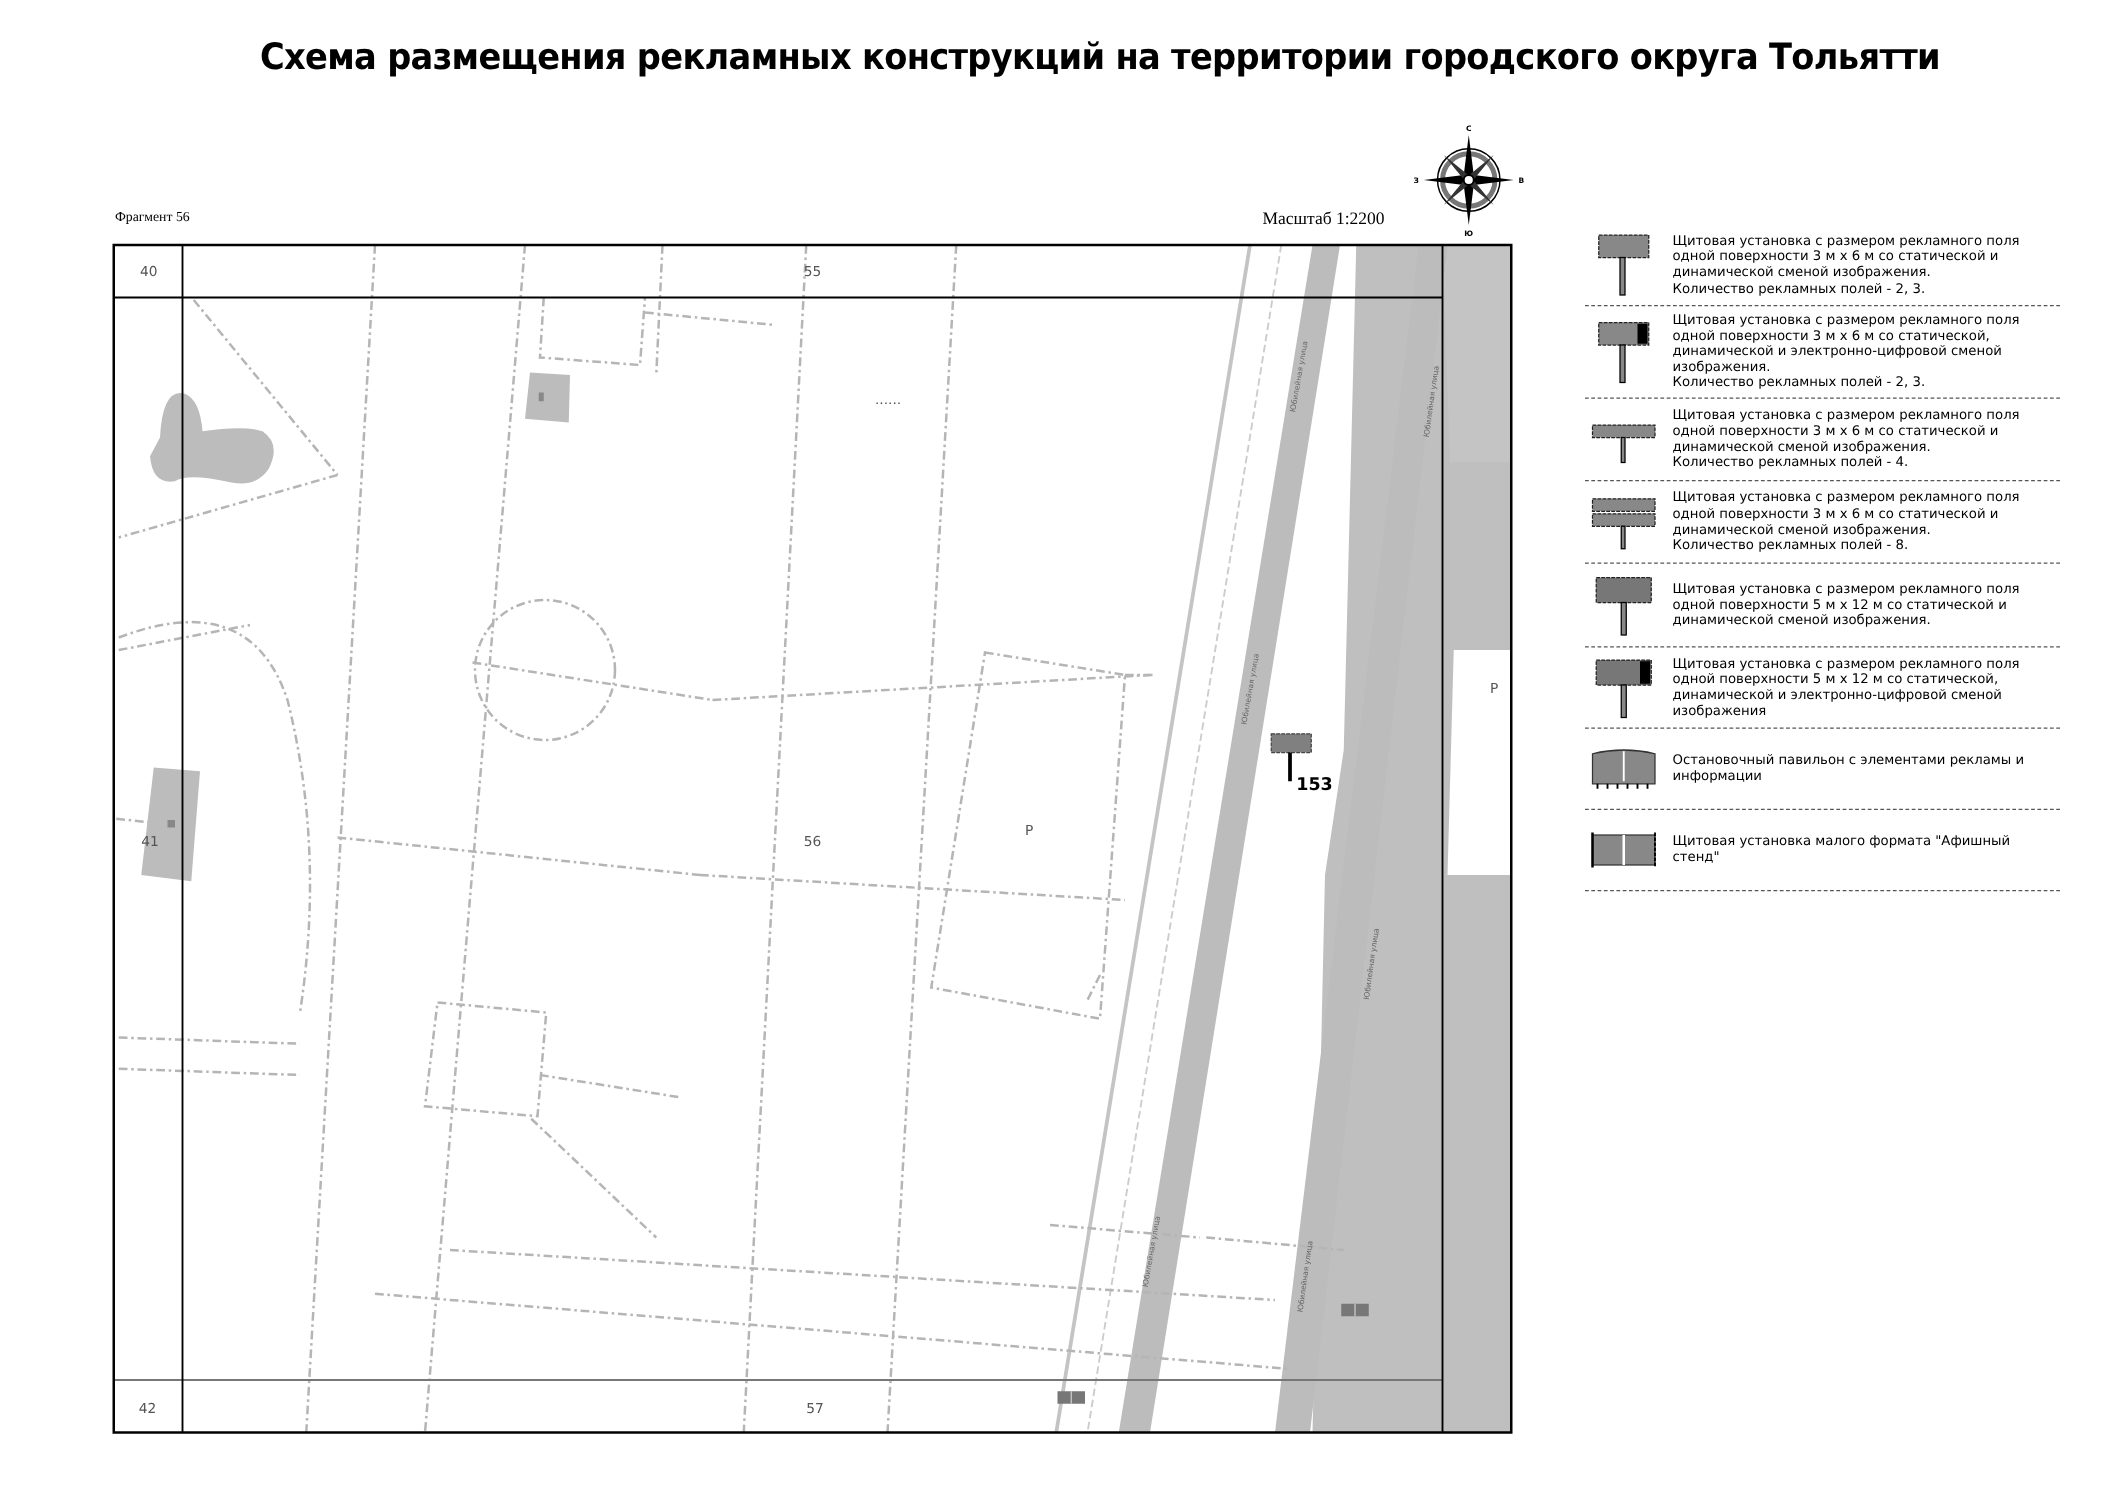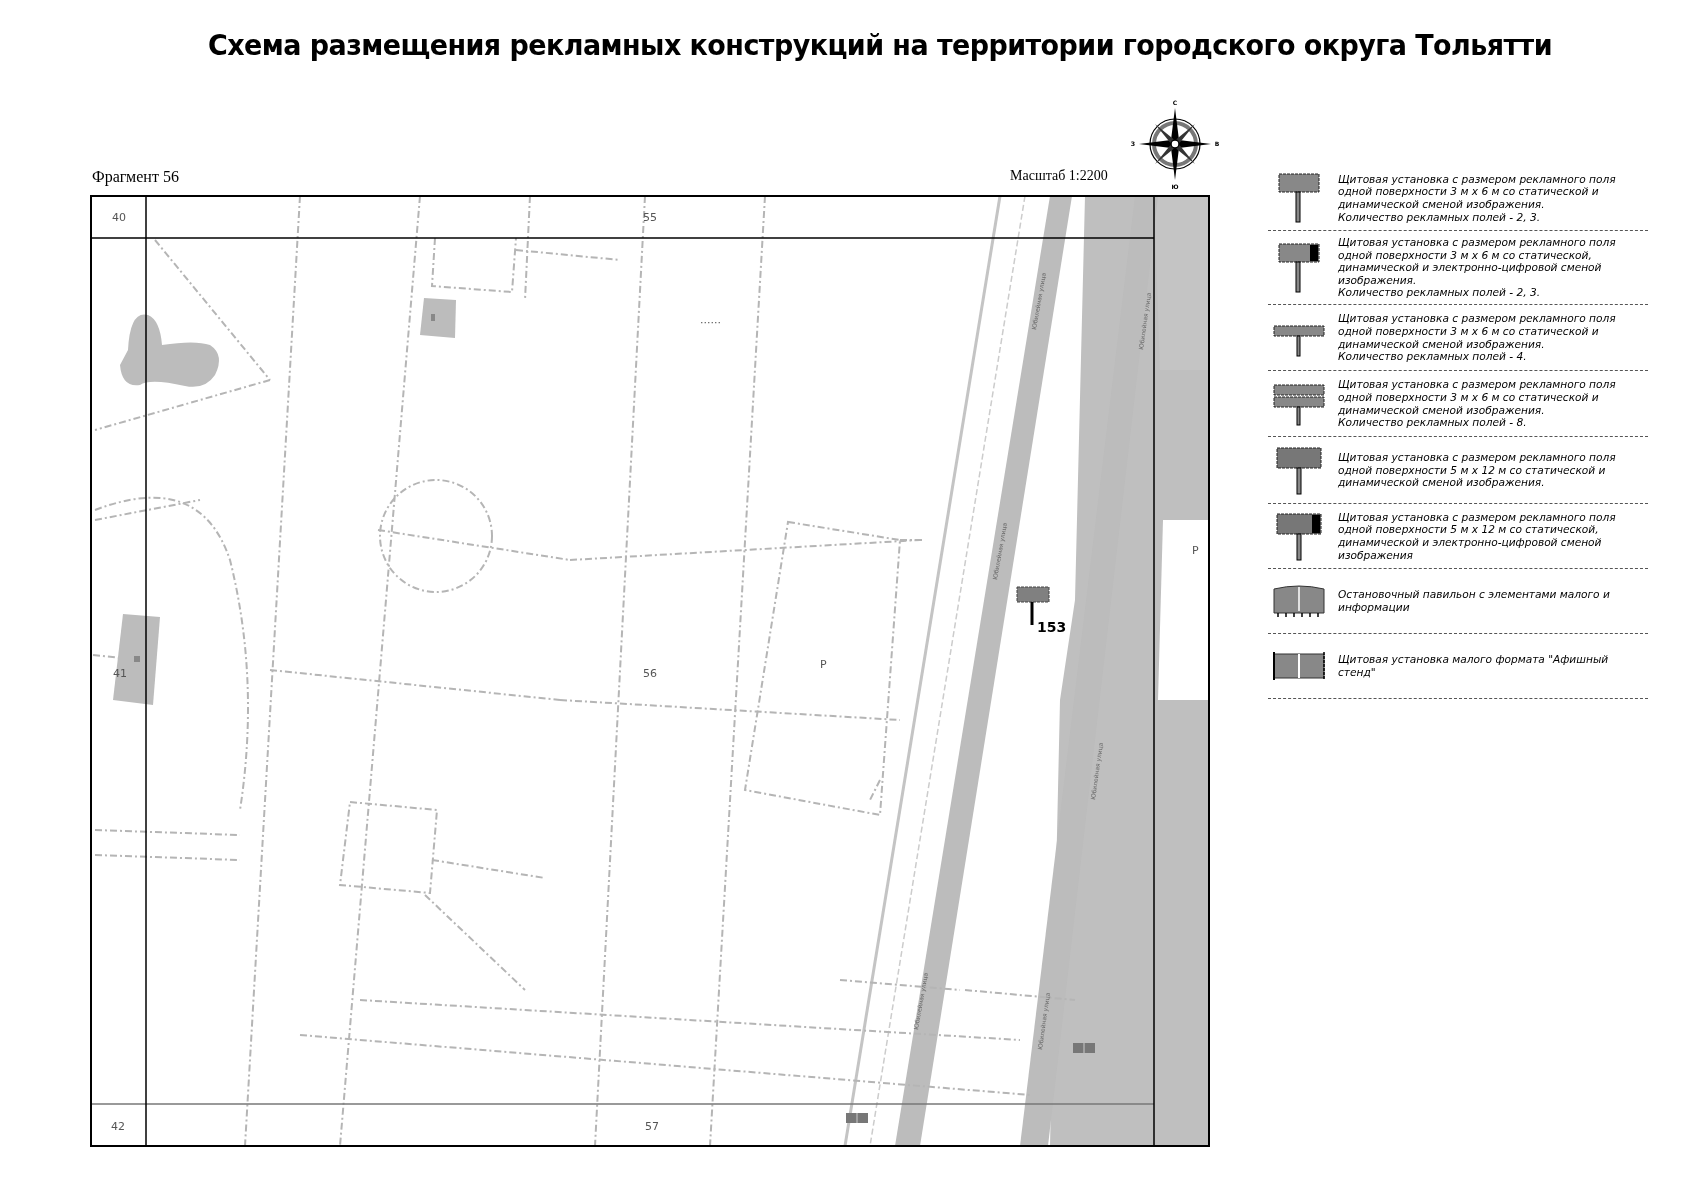--- a/index.html
+++ b/index.html
@@ -1,22 +1,22 @@
 <!DOCTYPE html>
 <html><head>
 <meta charset="utf-8">
 <style>
   html, body { margin:0; padding:0; background:#ffffff; }
   body { width:1697px; height:1200px; position:relative; overflow:hidden; font-family:"Liberation Sans", sans-serif; color:#000; }
   .title { position:absolute; left:0; width:1760px; top:28px; text-align:center; font-family:"DejaVu Sans", sans-serif; font-weight:bold; font-size:29px; letter-spacing:-0.6px; transform:scaleX(0.93); transform-origin:center; }
-  .fragment { position:absolute; left:92px; top:168px; font-family:"Liberation Serif", serif; font-size:16px; }
+  .fragment { position:absolute; left:92px; top:168px; font-family:"Liberation Serif", serif; font-size:11px; }
   .scale { position:absolute; left:1010px; top:168px; font-family:"Liberation Serif", serif; font-size:14px; }
   .compass { position:absolute; left:1130px; top:98px; width:90px; height:92px; }
   .map { position:absolute; left:0; top:0; width:1697px; height:1200px; }
-  .legend { position:absolute; left:1268px; top:166px; width:380px;font-style:italic; }
+  .legend { position:absolute; left:1268px; top:180px; width:380px; }
   .lg-row { position:relative; border-bottom:1.5px dashed #555; display:flex; align-items:center; }
   .lg-icon { width:62px; flex:0 0 62px; display:flex; justify-content:center; align-items:center; }
   .lg-text { font-family:"DejaVu Sans", sans-serif; font-size:10.6px; line-height:12.6px; padding-left:8px; white-space:pre-line; }
   .lg-text.serif { font-family:"Liberation Serif", serif; font-size:13.5px; line-height:18px; }
   .lbl { font-family:"DejaVu Sans", sans-serif; font-size:11px; fill:#555; }
 </style>
 </head>
 <body>
 
 <div class="title">Схема размещения рекламных конструкций на территории городского округа Тольятти</div>
@@ -213,21 +213,21 @@
           <g stroke="#000" stroke-width="1.5">
             <line x1="6" y1="30" x2="6" y2="34"></line>
             <line x1="14" y1="30" x2="14" y2="34"></line>
             <line x1="22" y1="30" x2="22" y2="34"></line>
             <line x1="30" y1="30" x2="30" y2="34"></line>
             <line x1="38" y1="30" x2="38" y2="34"></line>
             <line x1="46" y1="30" x2="46" y2="34"></line>
           </g>
         </svg>
       </div>
-    <div class="lg-text">Остановочный павильон с элементами малого и информации</div>
+    <div class="lg-text">Остановочный павильон с элементами рекламы и информации</div>
   </div>
   <div class="lg-row" style="height:64px">
     <div class="lg-icon">
         <svg width="54" height="30">
           <rect x="2" y="3" width="50" height="24" fill="#888" stroke="#333"></rect>
           <line x1="27" y1="3" x2="27" y2="27" stroke="#fff" stroke-width="2"></line>
           <line x1="2" y1="1" x2="2" y2="29" stroke="#000" stroke-width="2"></line>
           <line x1="52" y1="1" x2="52" y2="29" stroke="#000" stroke-width="1.5" stroke-dasharray="3 1"></line>
         </svg>
       </div>

